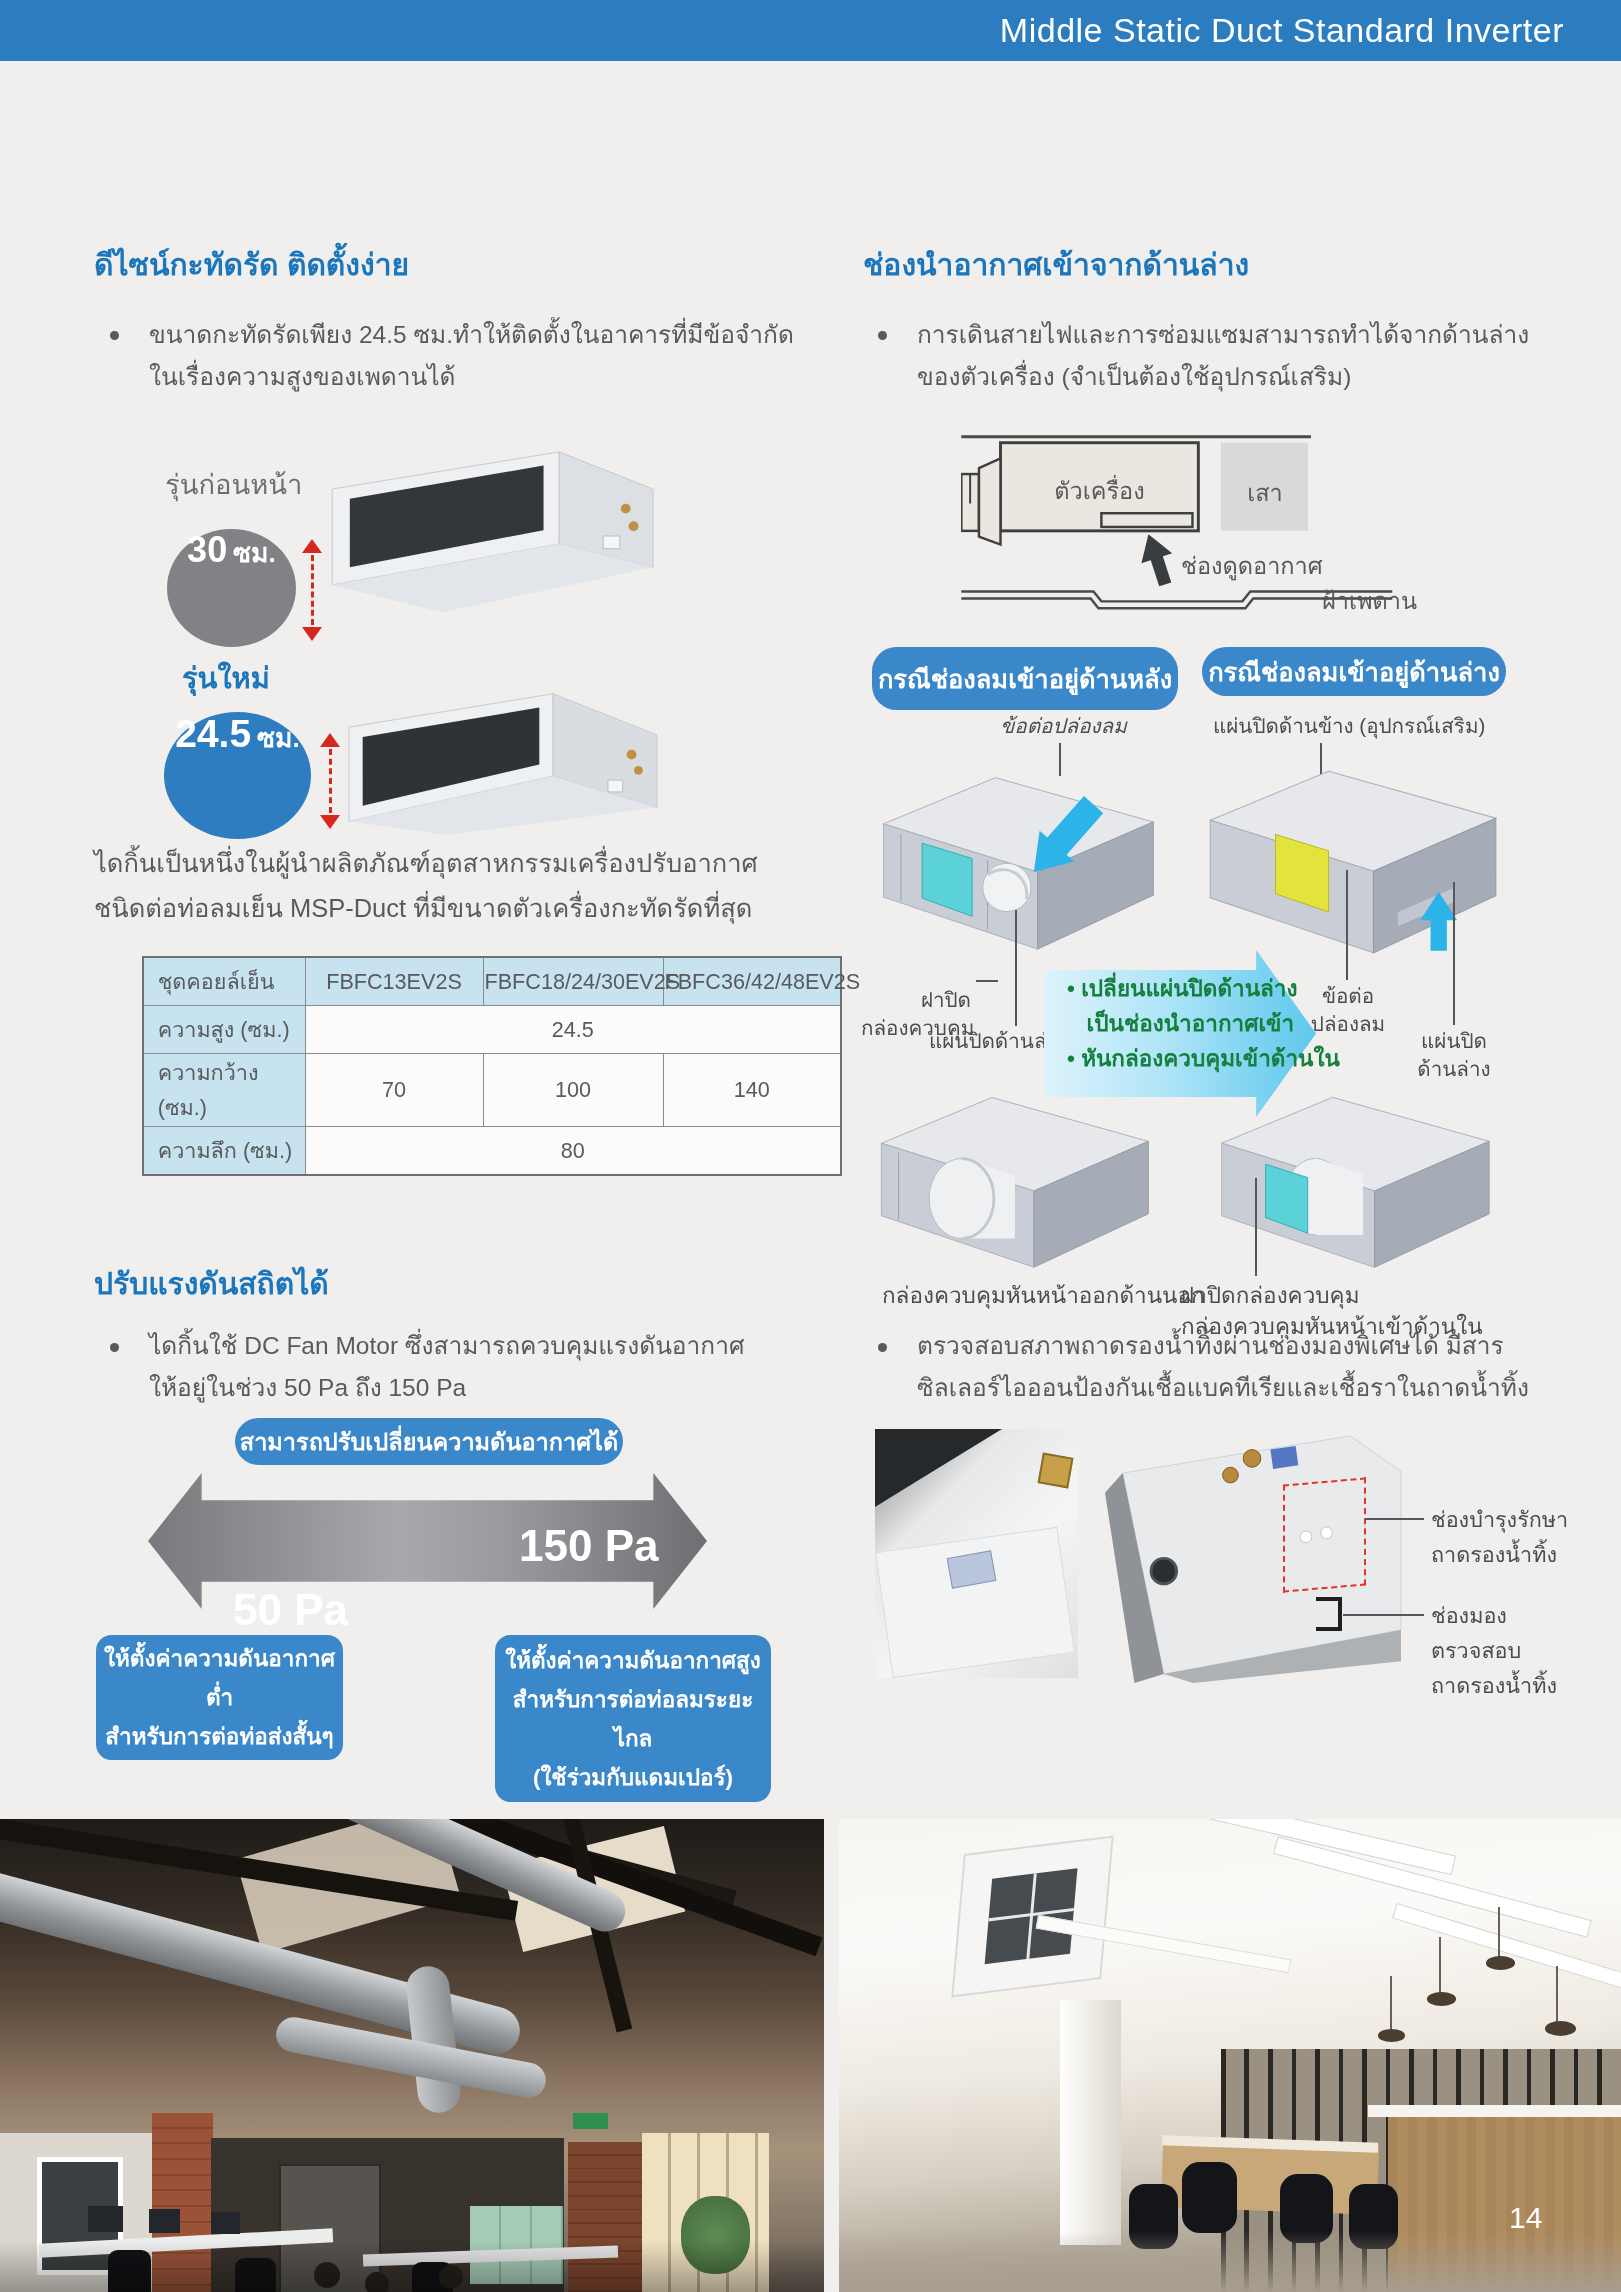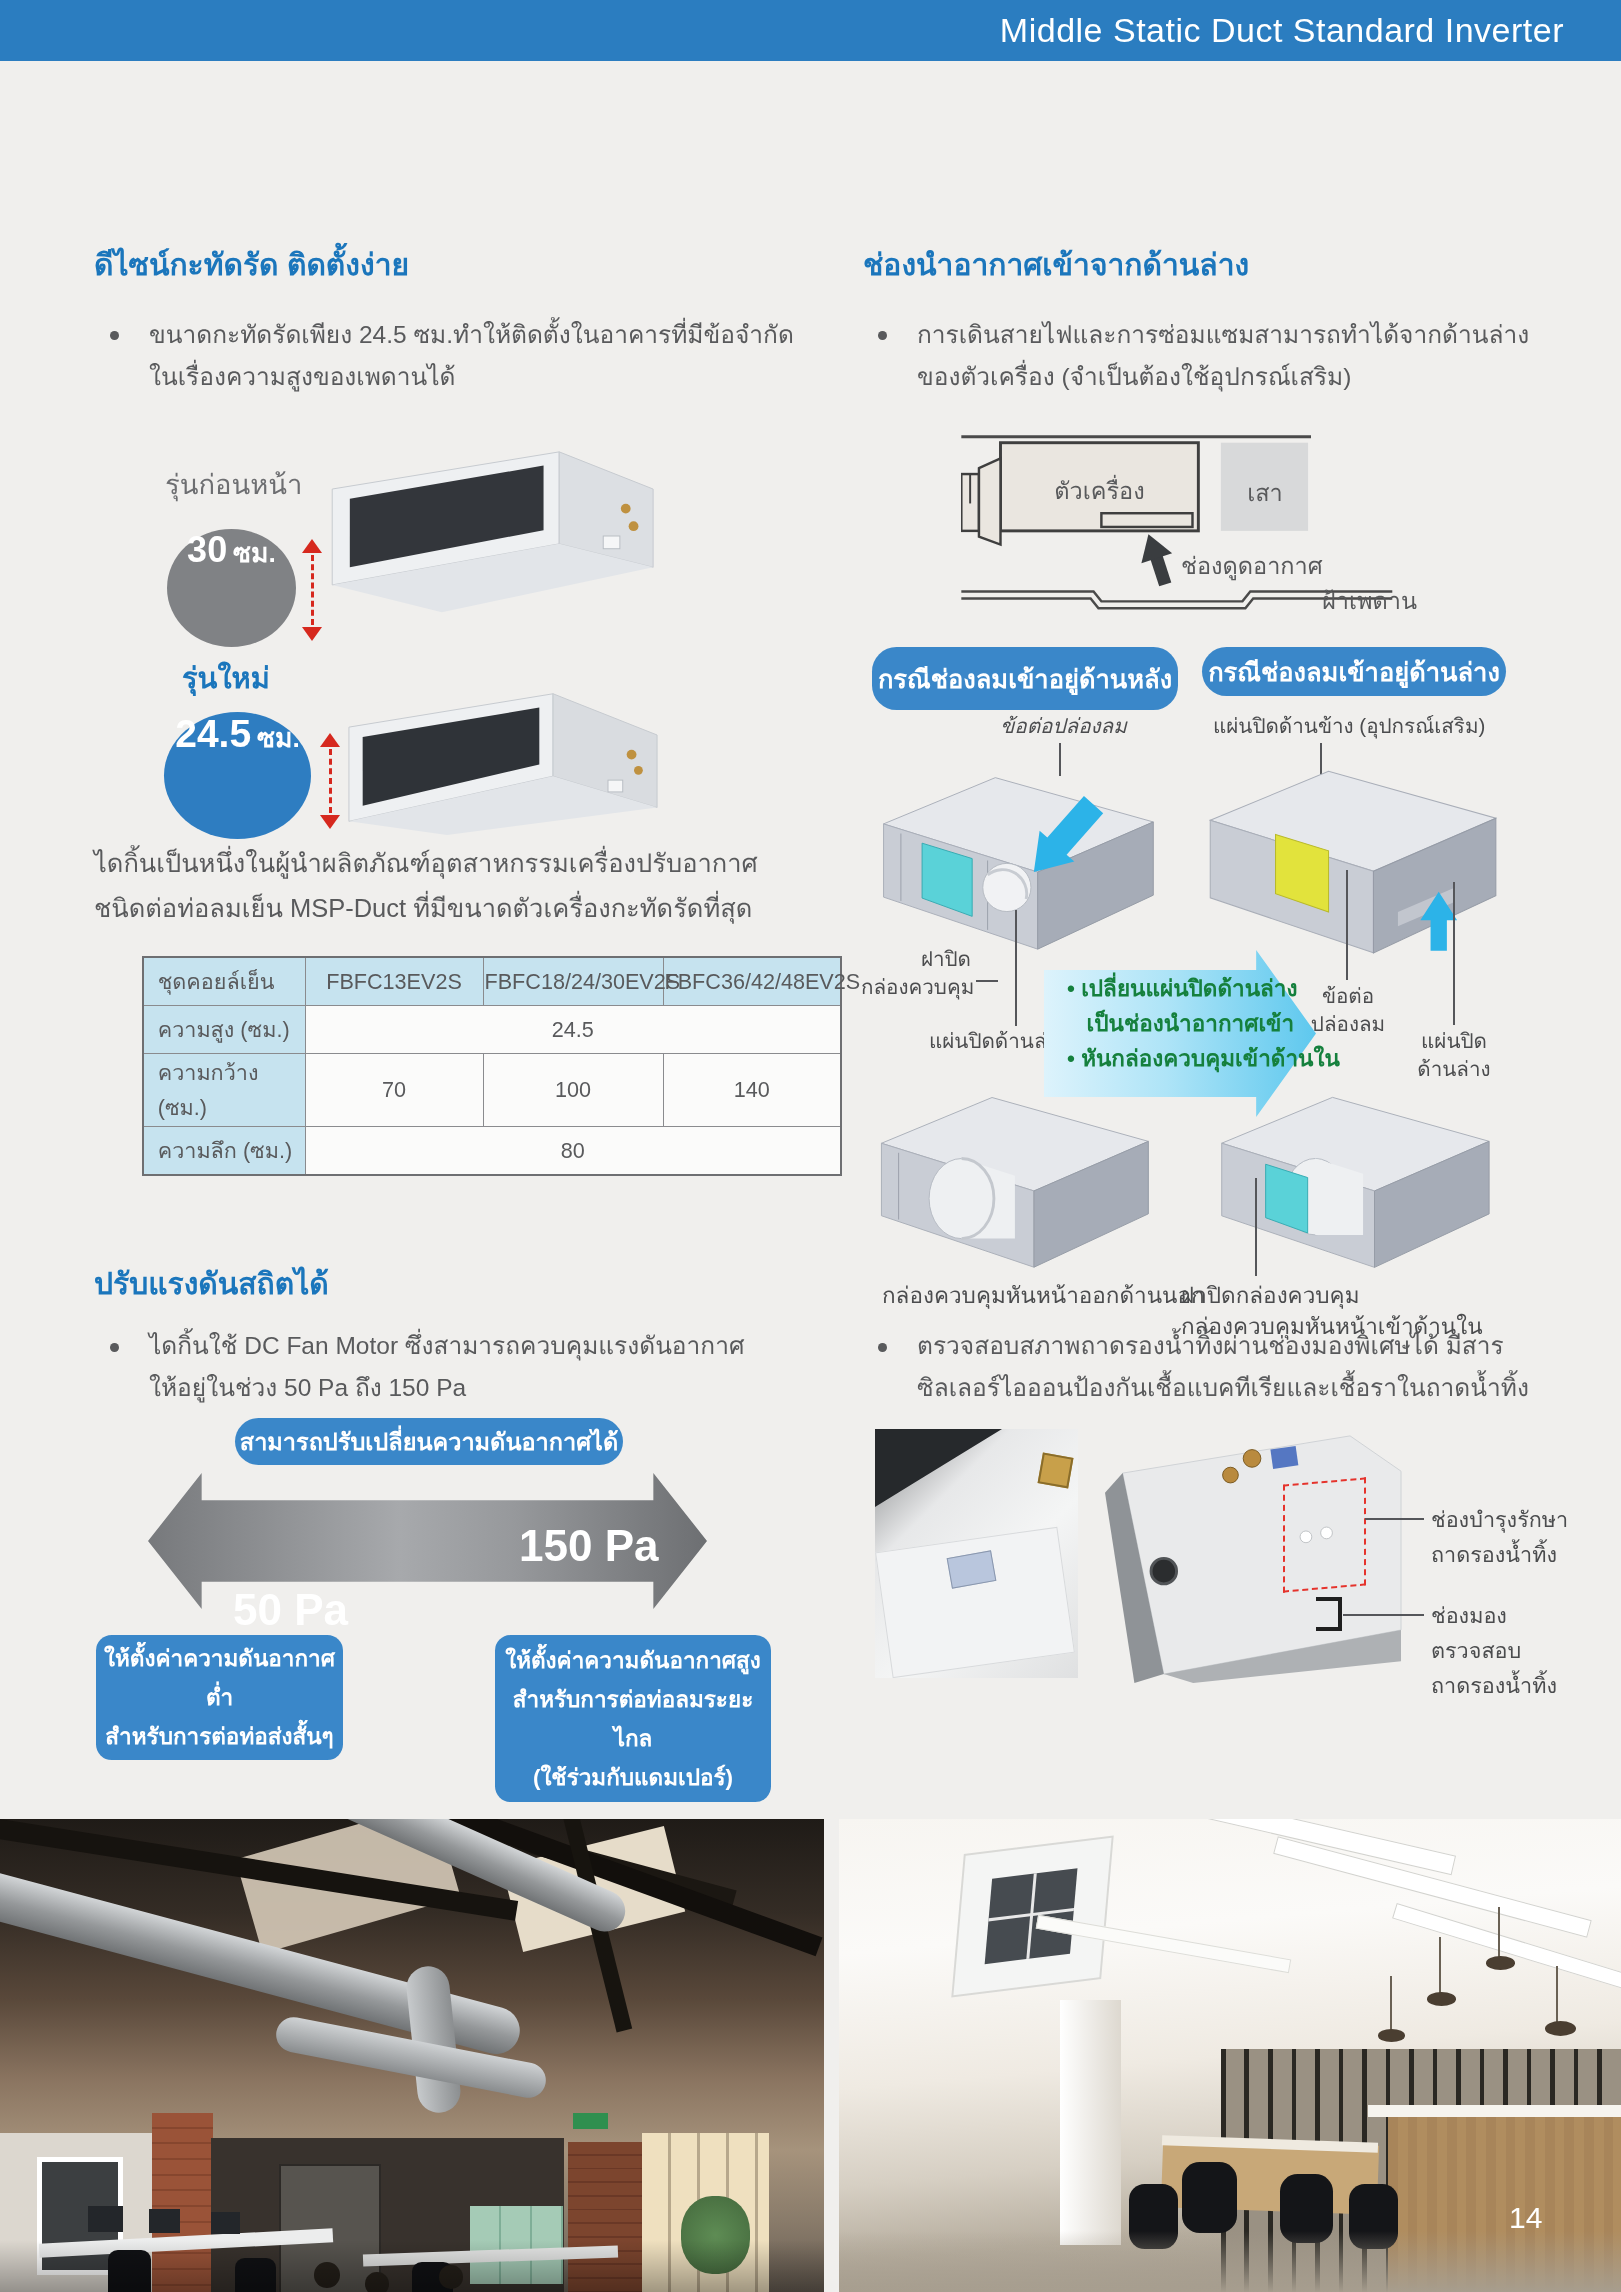--- a/index.html
+++ b/index.html
@@ -212,21 +212,21 @@
 
   <svg class="abs" style="left:1198px;top:757px;" width="306" height="204" viewBox="0 0 300 200">
     <polygon points="12,62 128,14 292,60 172,112" fill="#e6e8ec" stroke="#a9aeb8"></polygon>
     <polygon points="12,62 172,112 172,192 12,138" fill="#c9cdd5" stroke="#a9aeb8"></polygon>
     <polygon points="172,112 292,60 292,136 172,192" fill="#a6acb7" stroke="#959ba6"></polygon>
     <polygon points="76,76 128,92 128,152 76,134" fill="#e2e33c" stroke="#b8b92b"></polygon>
     <polygon points="196,152 252,128 252,142 196,166" fill="#c2c6ce"></polygon>
     <polygon points="228,190 244,190 244,160 254,160 236,132 218,160 228,160" fill="#2cb3e8"></polygon>
   </svg>
 
-  <div class="abs lbl lbl-r" style="left:861px;top:945px;width:110px;">
+  <div class="abs lbl lbl-r" style="left:861px;top:986px;width:110px;">
     <div>ฝาปิด</div>
     <div>กล่องควบคุม</div>
   </div>
   <div class="abs leader-h" style="left:976px;top:980px;width:21.6px;"></div>
   <div class="abs leader-v" style="left:1015px;top:910px;height:116px;"></div>
   <div class="abs lbl" style="left:929px;top:1027px;">แผ่นปิดด้านล่าง</div>
 
   <div class="abs flow-arrow" style="left:1044px;top:950px;width:272px;height:167px;"></div>
   <div class="flow-notes" style="left:1067px;top:971px;">
     <div>• เปลี่ยนแผ่นปิดด้านล่าง</div>

